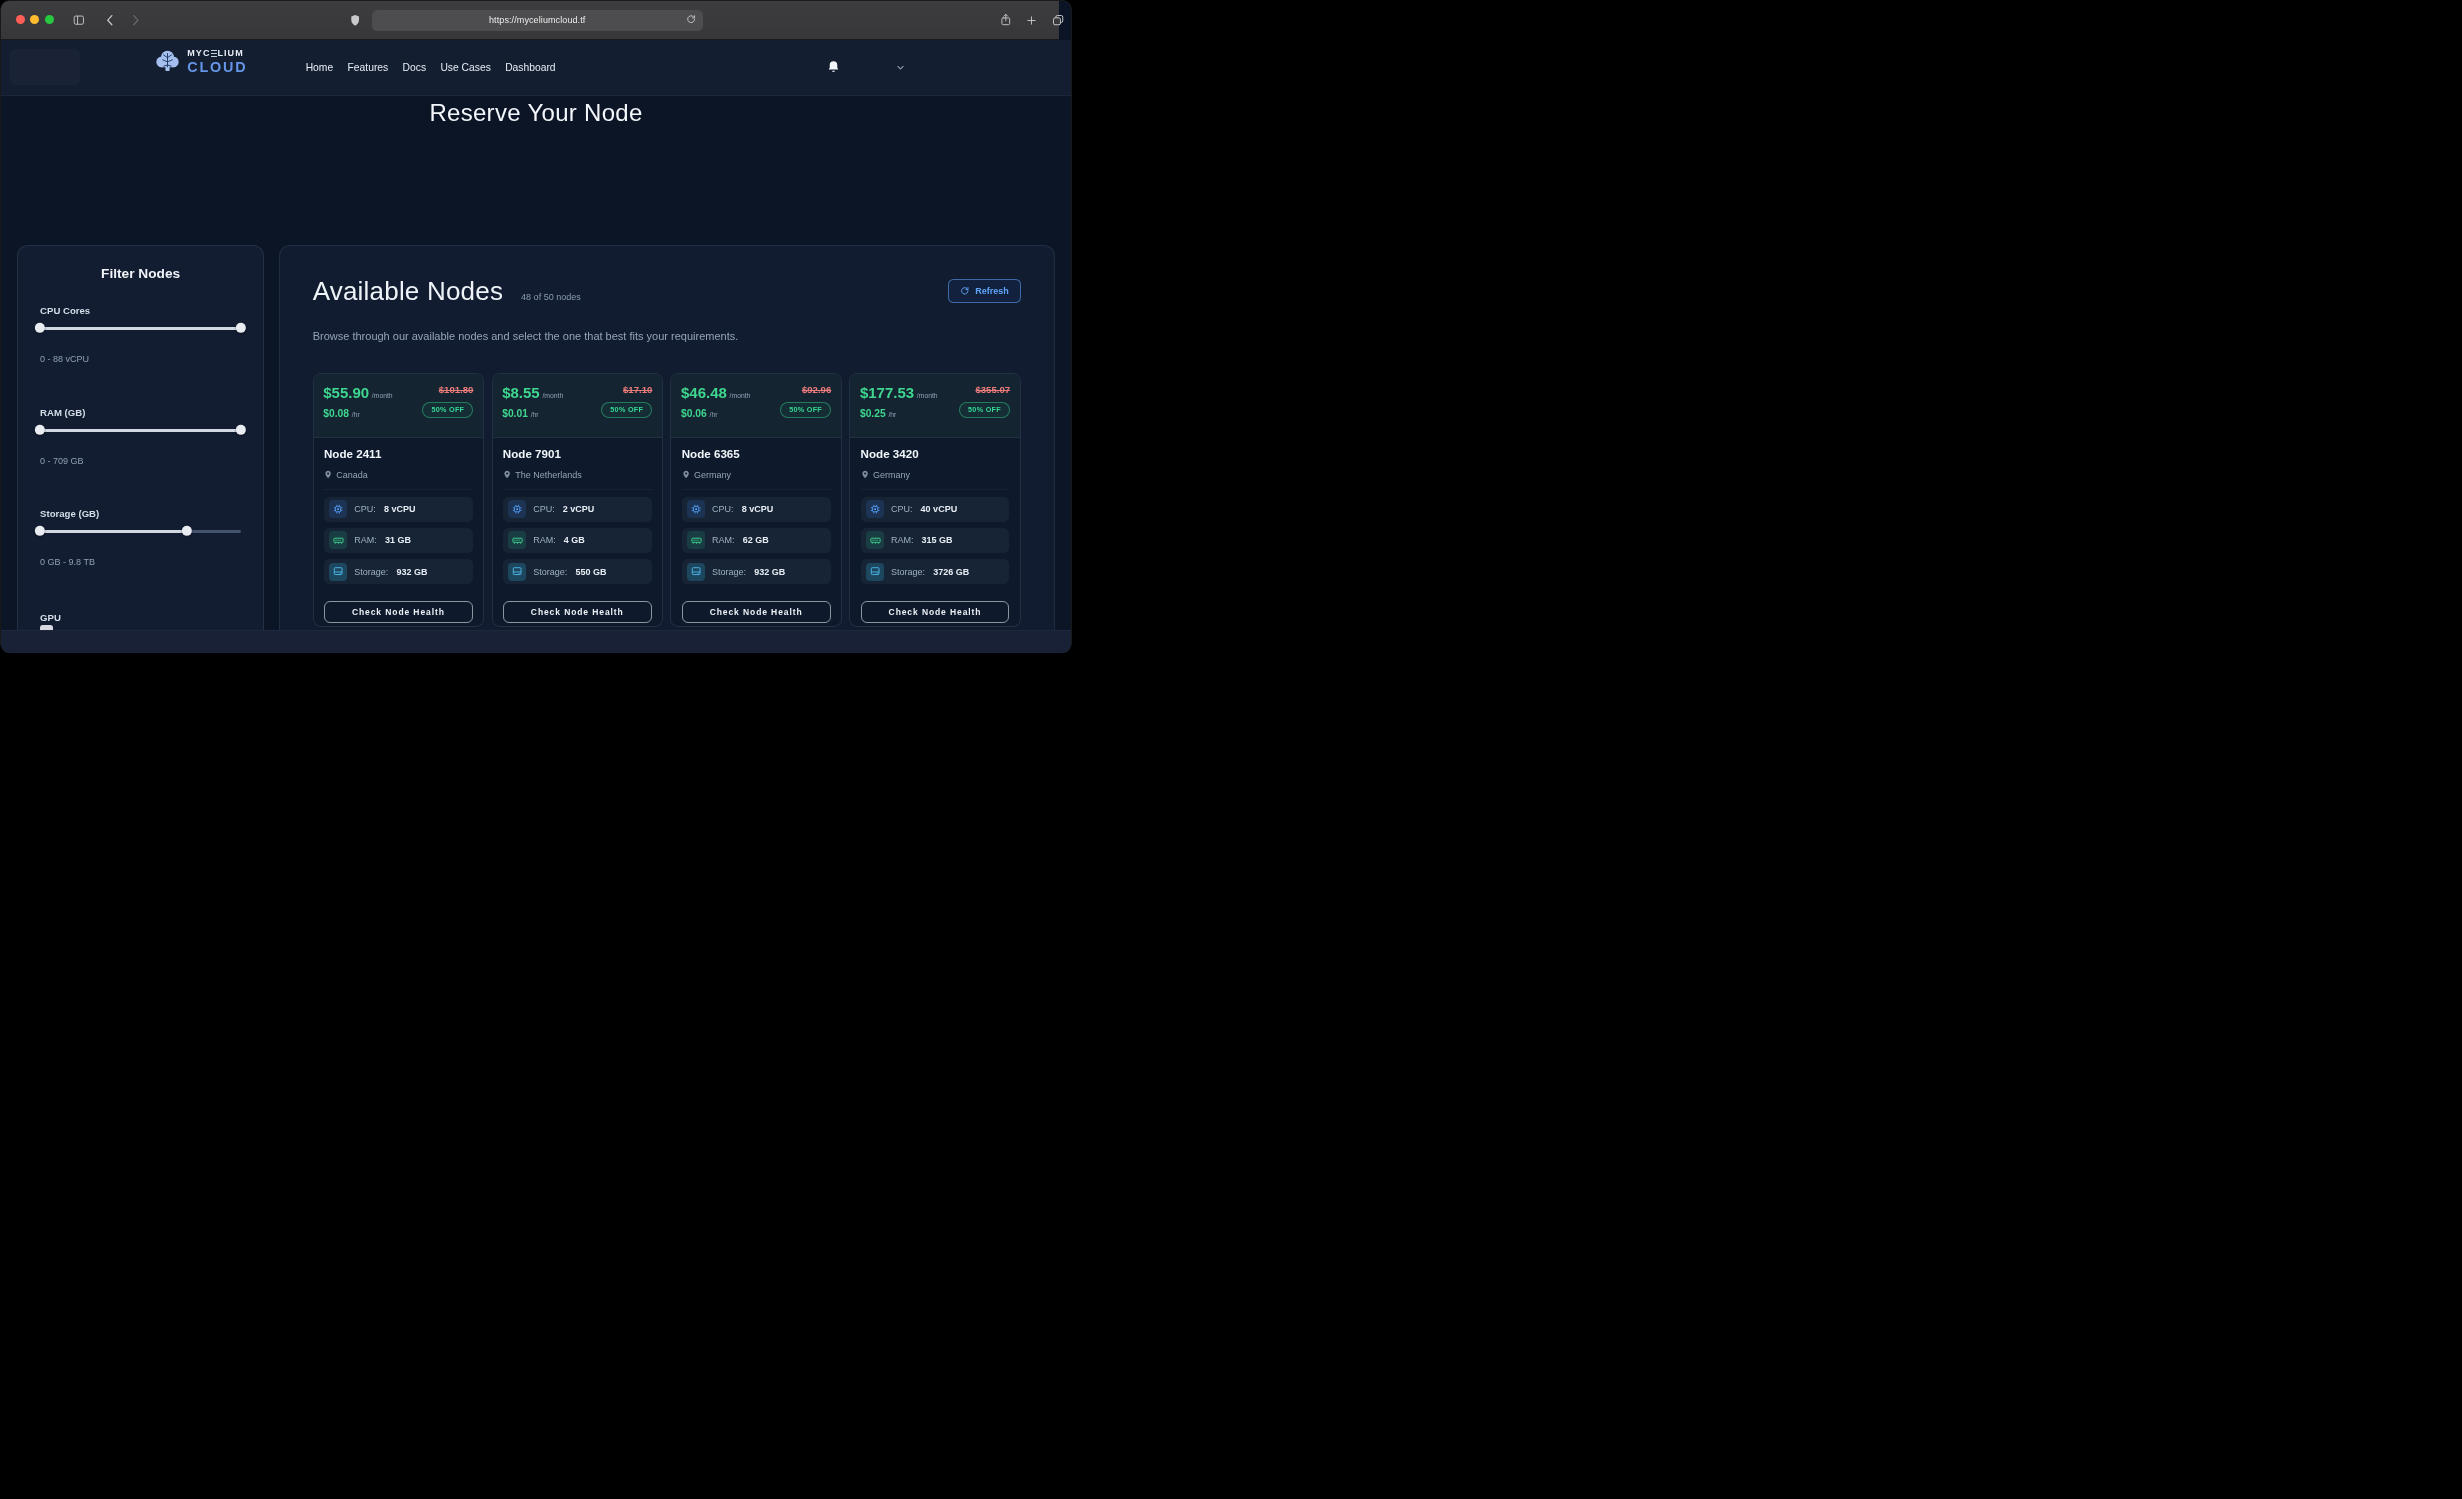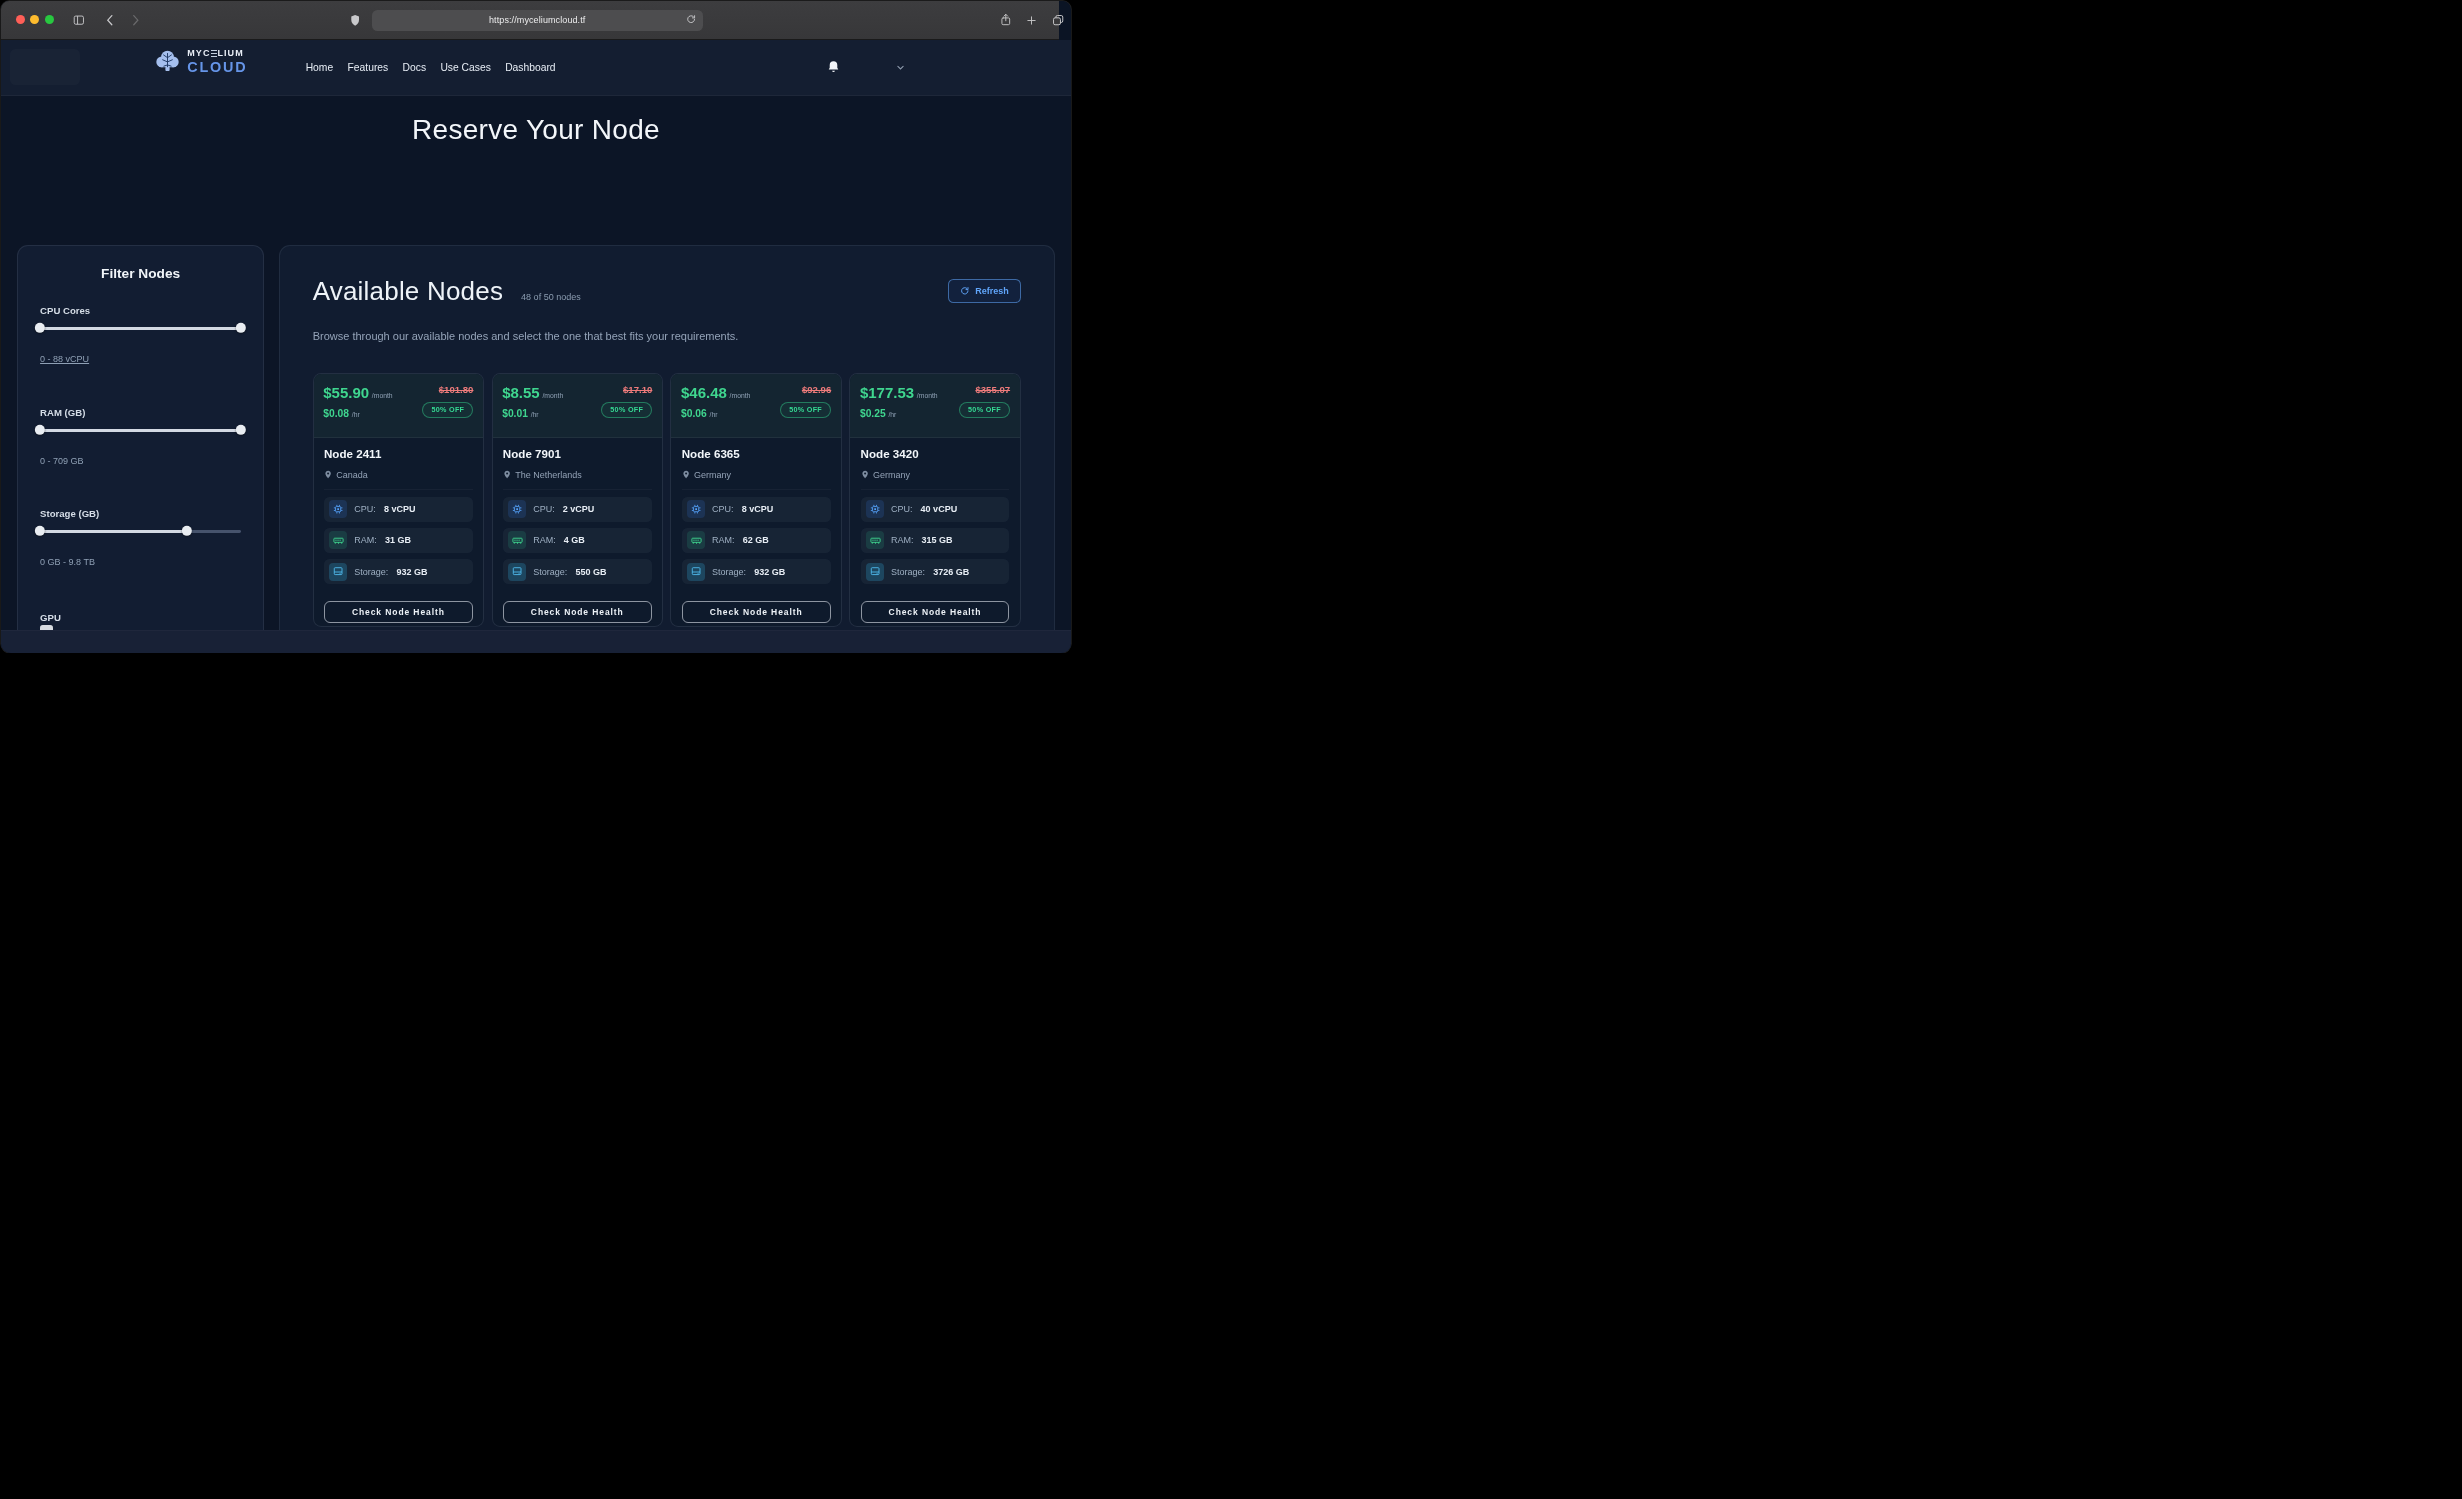--- a/index.html
+++ b/index.html
@@ -26,21 +26,21 @@
   .brand{position:absolute;left:152px;top:9px;display:flex;align-items:center;gap:5.5px;}
   .brand-txt{display:flex;flex-direction:column;line-height:1;}
   .brand-top{font-size:9px;font-weight:700;color:#e9eef6;letter-spacing:1.1px;display:flex;align-items:center;}
   .ebars{display:inline-block;width:5.5px;height:6.8px;margin:0 0.7px;background-image:linear-gradient(#c3cfdf,#c3cfdf),linear-gradient(#c3cfdf,#c3cfdf),linear-gradient(#c3cfdf,#c3cfdf);background-size:100% 1.4px;background-position:0 0,0 2.7px,0 5.5px;background-repeat:no-repeat;}
   .brand-bot{font-size:14.4px;font-weight:800;color:#6695e8;letter-spacing:1.8px;margin-top:2.1px;}
   .navlinks{position:absolute;left:305px;top:0;height:56px;display:flex;align-items:center;gap:14.4px;}
   .navlink{font-size:10.3px;font-weight:500;color:#e7edf5;cursor:pointer;}
   .bell{position:absolute;left:826px;top:0;height:56px;display:flex;align-items:center;color:#f2f5f9;}
   .navchev{position:absolute;left:895px;top:0;height:56px;display:flex;align-items:center;color:#8b98ab;}
 
-  .hero-title{position:absolute;left:0;top:74px;width:100%;text-align:center;font-size:28px;font-weight:500;color:#f3f6fa;letter-spacing:0.3px;}
+  .hero-title{position:absolute;left:0;top:59px;width:100%;text-align:center;font-size:24px;font-weight:500;color:#f3f6fa;letter-spacing:0.3px;}
   .hero-sub{position:absolute;left:0;top:134px;width:100%;text-align:center;font-size:12.3px;color:#97a5b8;}
 
   
   .fpanel{position:absolute;left:16.4px;top:205px;width:247px;height:410px;background:#121d32;border:0.7px solid rgba(148,163,184,.14);border-radius:11px;}
   .ftitle{position:absolute;left:0;top:20.5px;width:100%;text-align:center;font-size:13.7px;font-weight:700;color:#f1f5f9;}
   .flabel{position:absolute;left:22px;font-size:9.6px;font-weight:600;color:#d5dde7;}
   .frange{position:absolute;left:22px;font-size:9px;color:#8fa0b5;}
   .slider{position:absolute;left:22px;right:22px;height:11px;}
   .slider .track{position:absolute;left:0;right:0;top:4.8px;height:2.1px;background:#46536c;border-radius:1.4px;}
   .slider .fill{position:absolute;top:4.4px;height:2.7px;background:#d3d9e3;border-radius:1.4px;left:var(--lo);width:calc(var(--hi) - var(--lo));}
@@ -202,21 +202,21 @@
     <div class="fpanel">
       <div class="ftitle">Filter Nodes</div>
 
       <div class="flabel" style="top:59px;">CPU Cores</div>
       <div class="slider" style="top: 77px; --lo: 0%; --hi: 100%;">
         <div class="track"></div>
             <div class="fill"></div>
         <div class="handle h-lo"></div>
         <div class="handle h-hi"></div>
       </div>
-      <div class="frange" style="top:108px;text-decoration:underline;">0 - 88 vCPU</div>
+      <div class="frange" style="top:108px;">0 - 88 vCPU</div>
 
       <div class="flabel" style="top:161px;">RAM (GB)</div>
       <div class="slider" style="top: 179px; --lo: 0%; --hi: 100%;">
         <div class="track"></div>
             <div class="fill"></div>
         <div class="handle h-lo"></div>
         <div class="handle h-hi"></div>
       </div>
       <div class="frange" style="top:210px;">0 - 709 GB</div>
 

